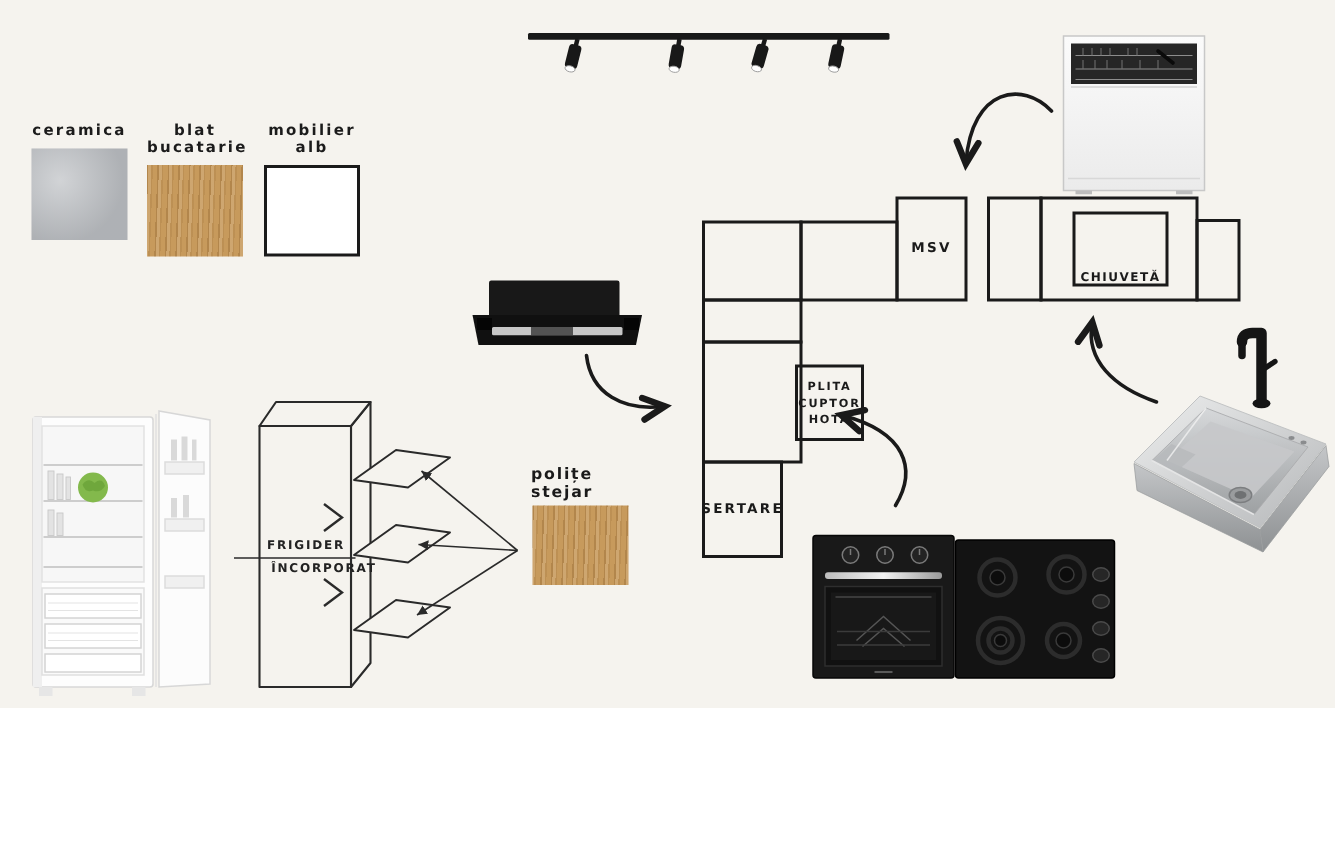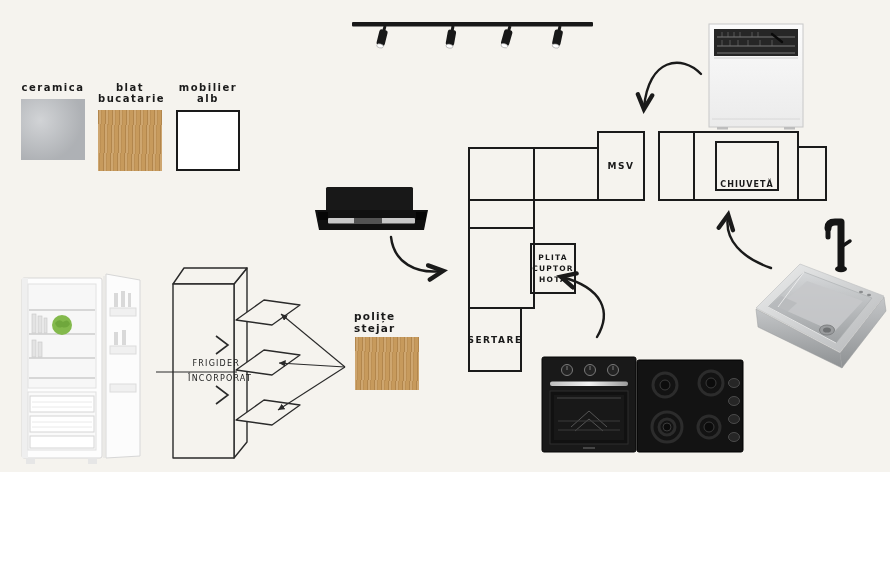--- a/index.html
+++ b/index.html
@@ -24,21 +24,21 @@
   .cell-label{position:absolute;inset:0;display:flex;align-items:center;justify-content:center;
               font-size:9px;font-weight:bold;letter-spacing:1.5px;text-align:center;}
   .inner-box{position:absolute;border:2px solid #1a1a1a;box-sizing:border-box;
              display:flex;align-items:center;justify-content:center;}
   .inner-box .cell-label{position:static;display:block;}
   .plita-label{font-size:7.5px;line-height:11px;letter-spacing:1.2px;}
   .chv-label{font-size:8px;letter-spacing:1px;white-space:nowrap;}
   
   .note-label{position:absolute;font-size:10.5px;font-weight:bold;letter-spacing:1.2px;
               text-align:left;line-height:12px;}
-  .frigider-note{position:absolute;width:72px;text-align:right;font-size:8px;font-weight:normal;
+  .frigider-note{position:absolute;width:72px;text-align:center;font-size:8px;font-weight:bold;
                  letter-spacing:1.2px;color:#222;}
   svg{position:absolute;overflow:visible;}
   .shadowless{pointer-events:none;}
 </style>
 </head>
 <body>
 
 <div class="canvas">
   <div class="board-bg"></div>
 

